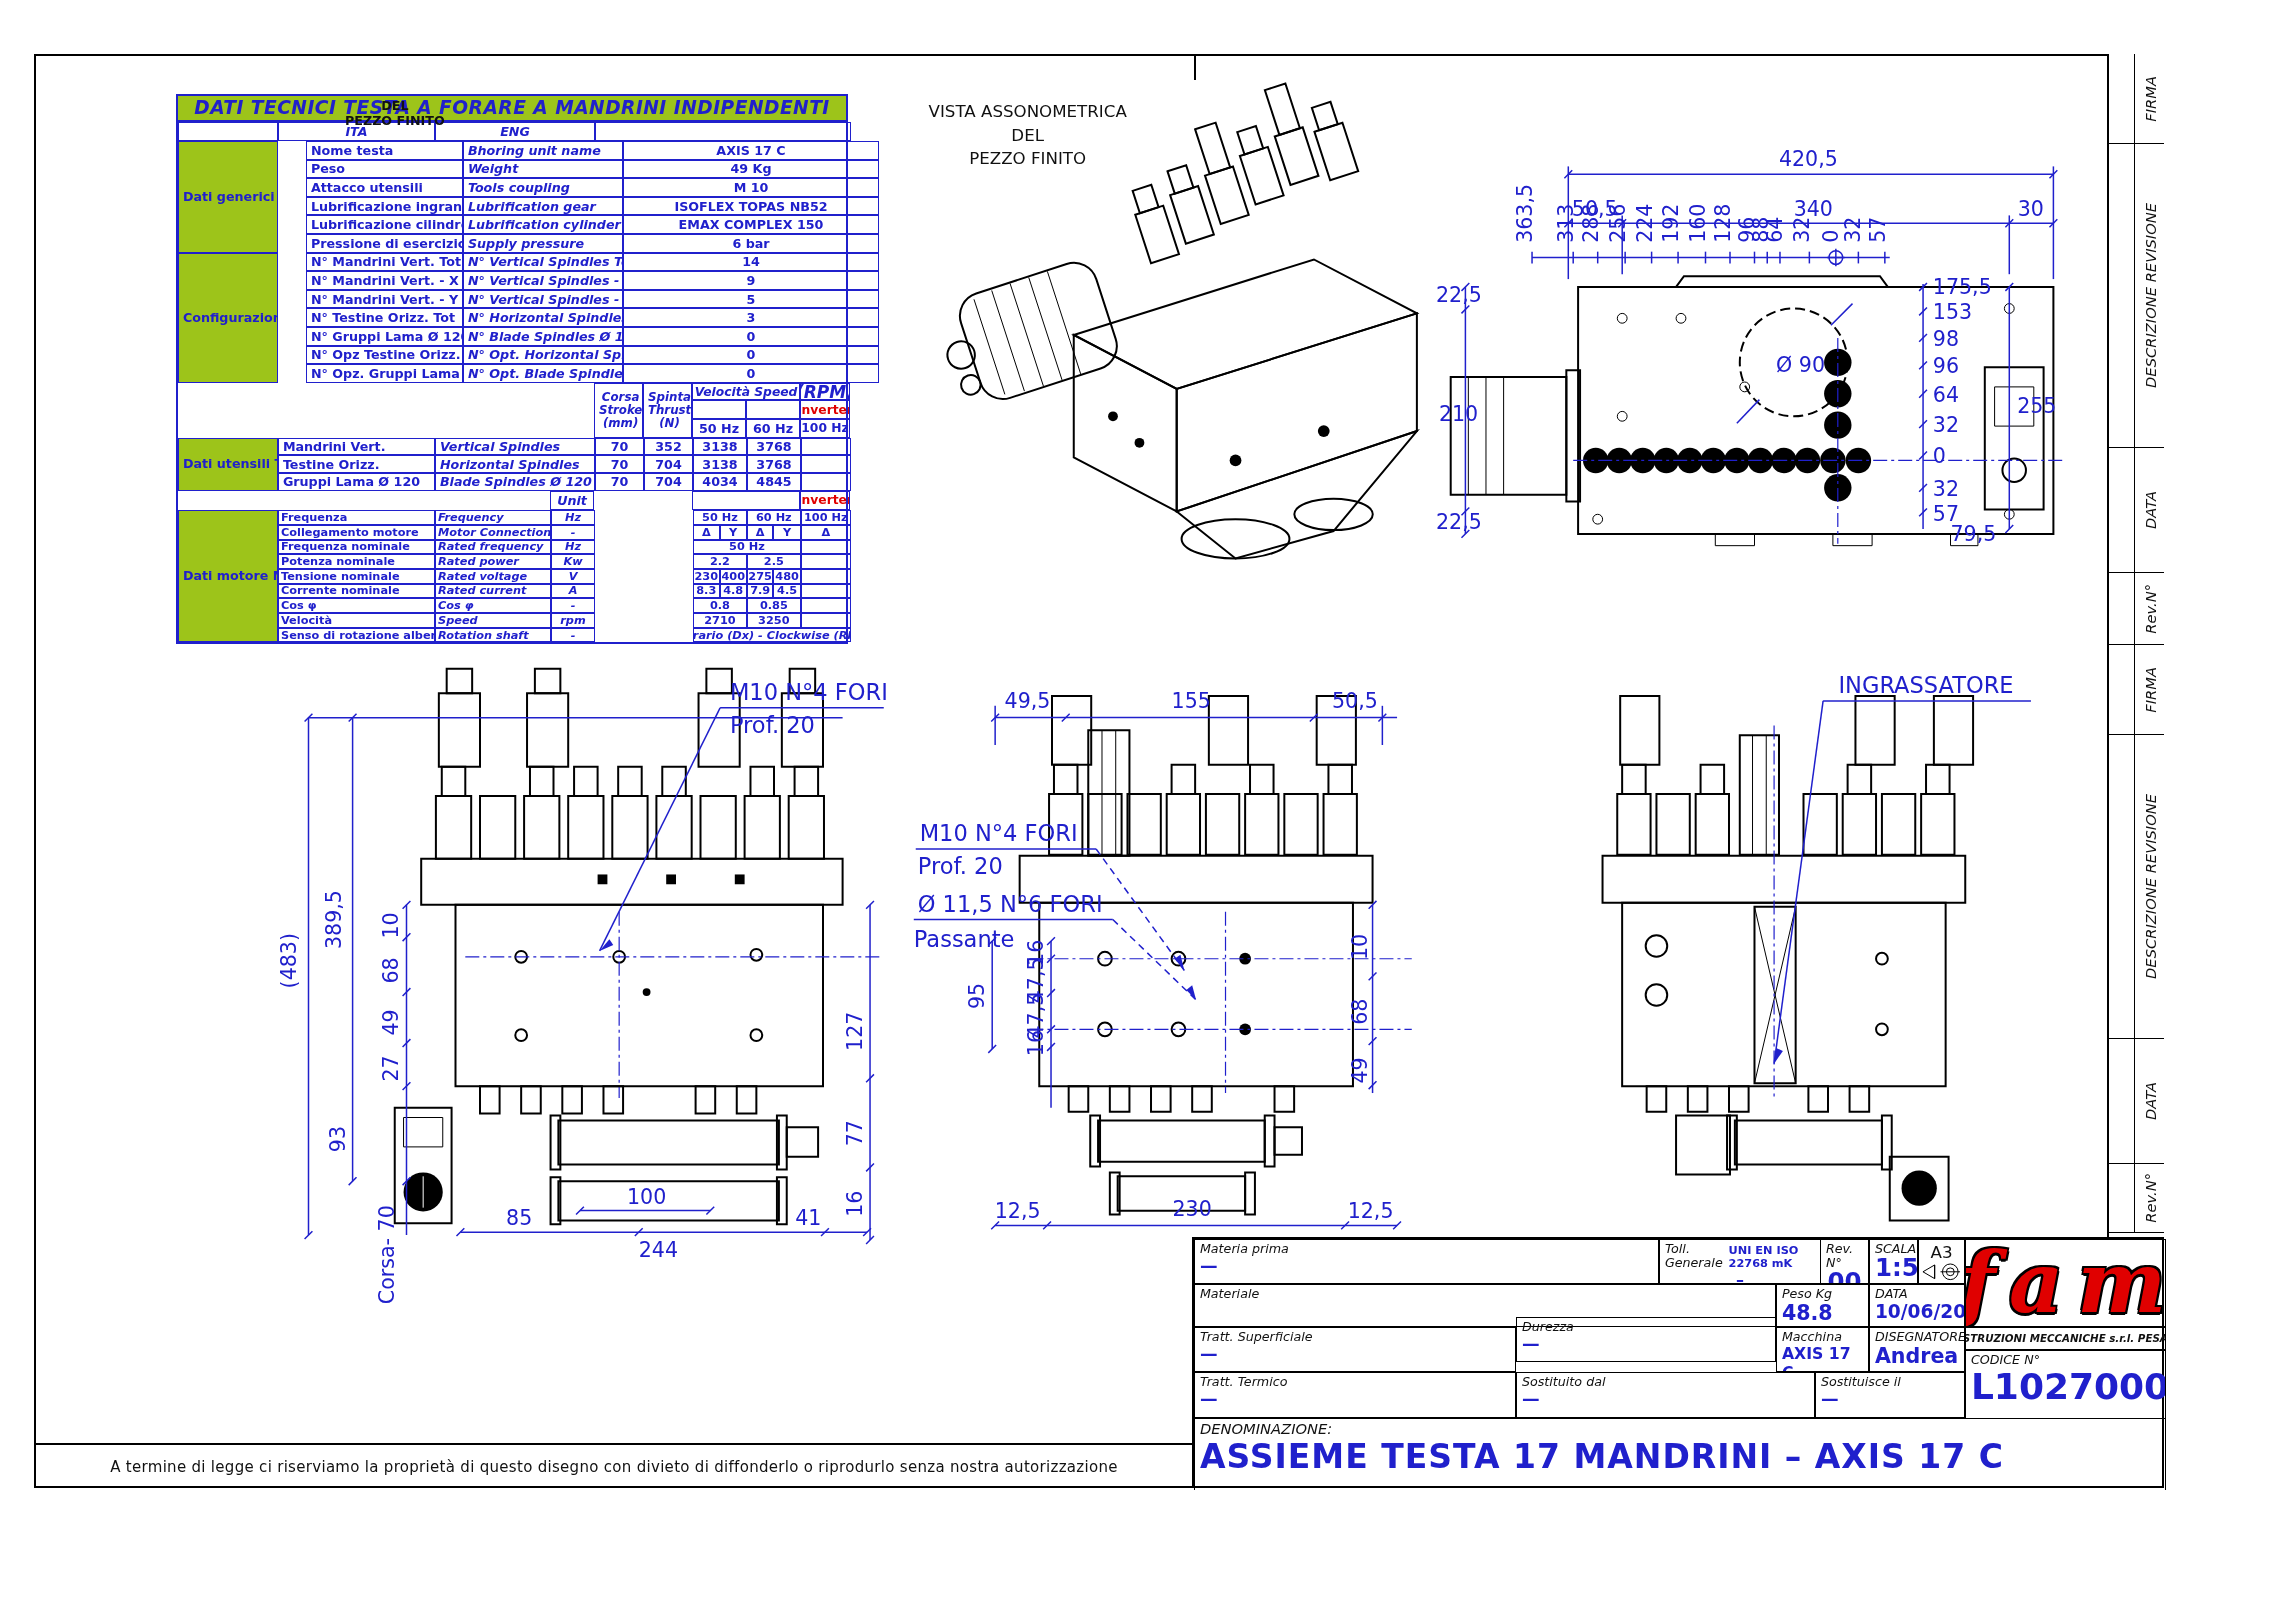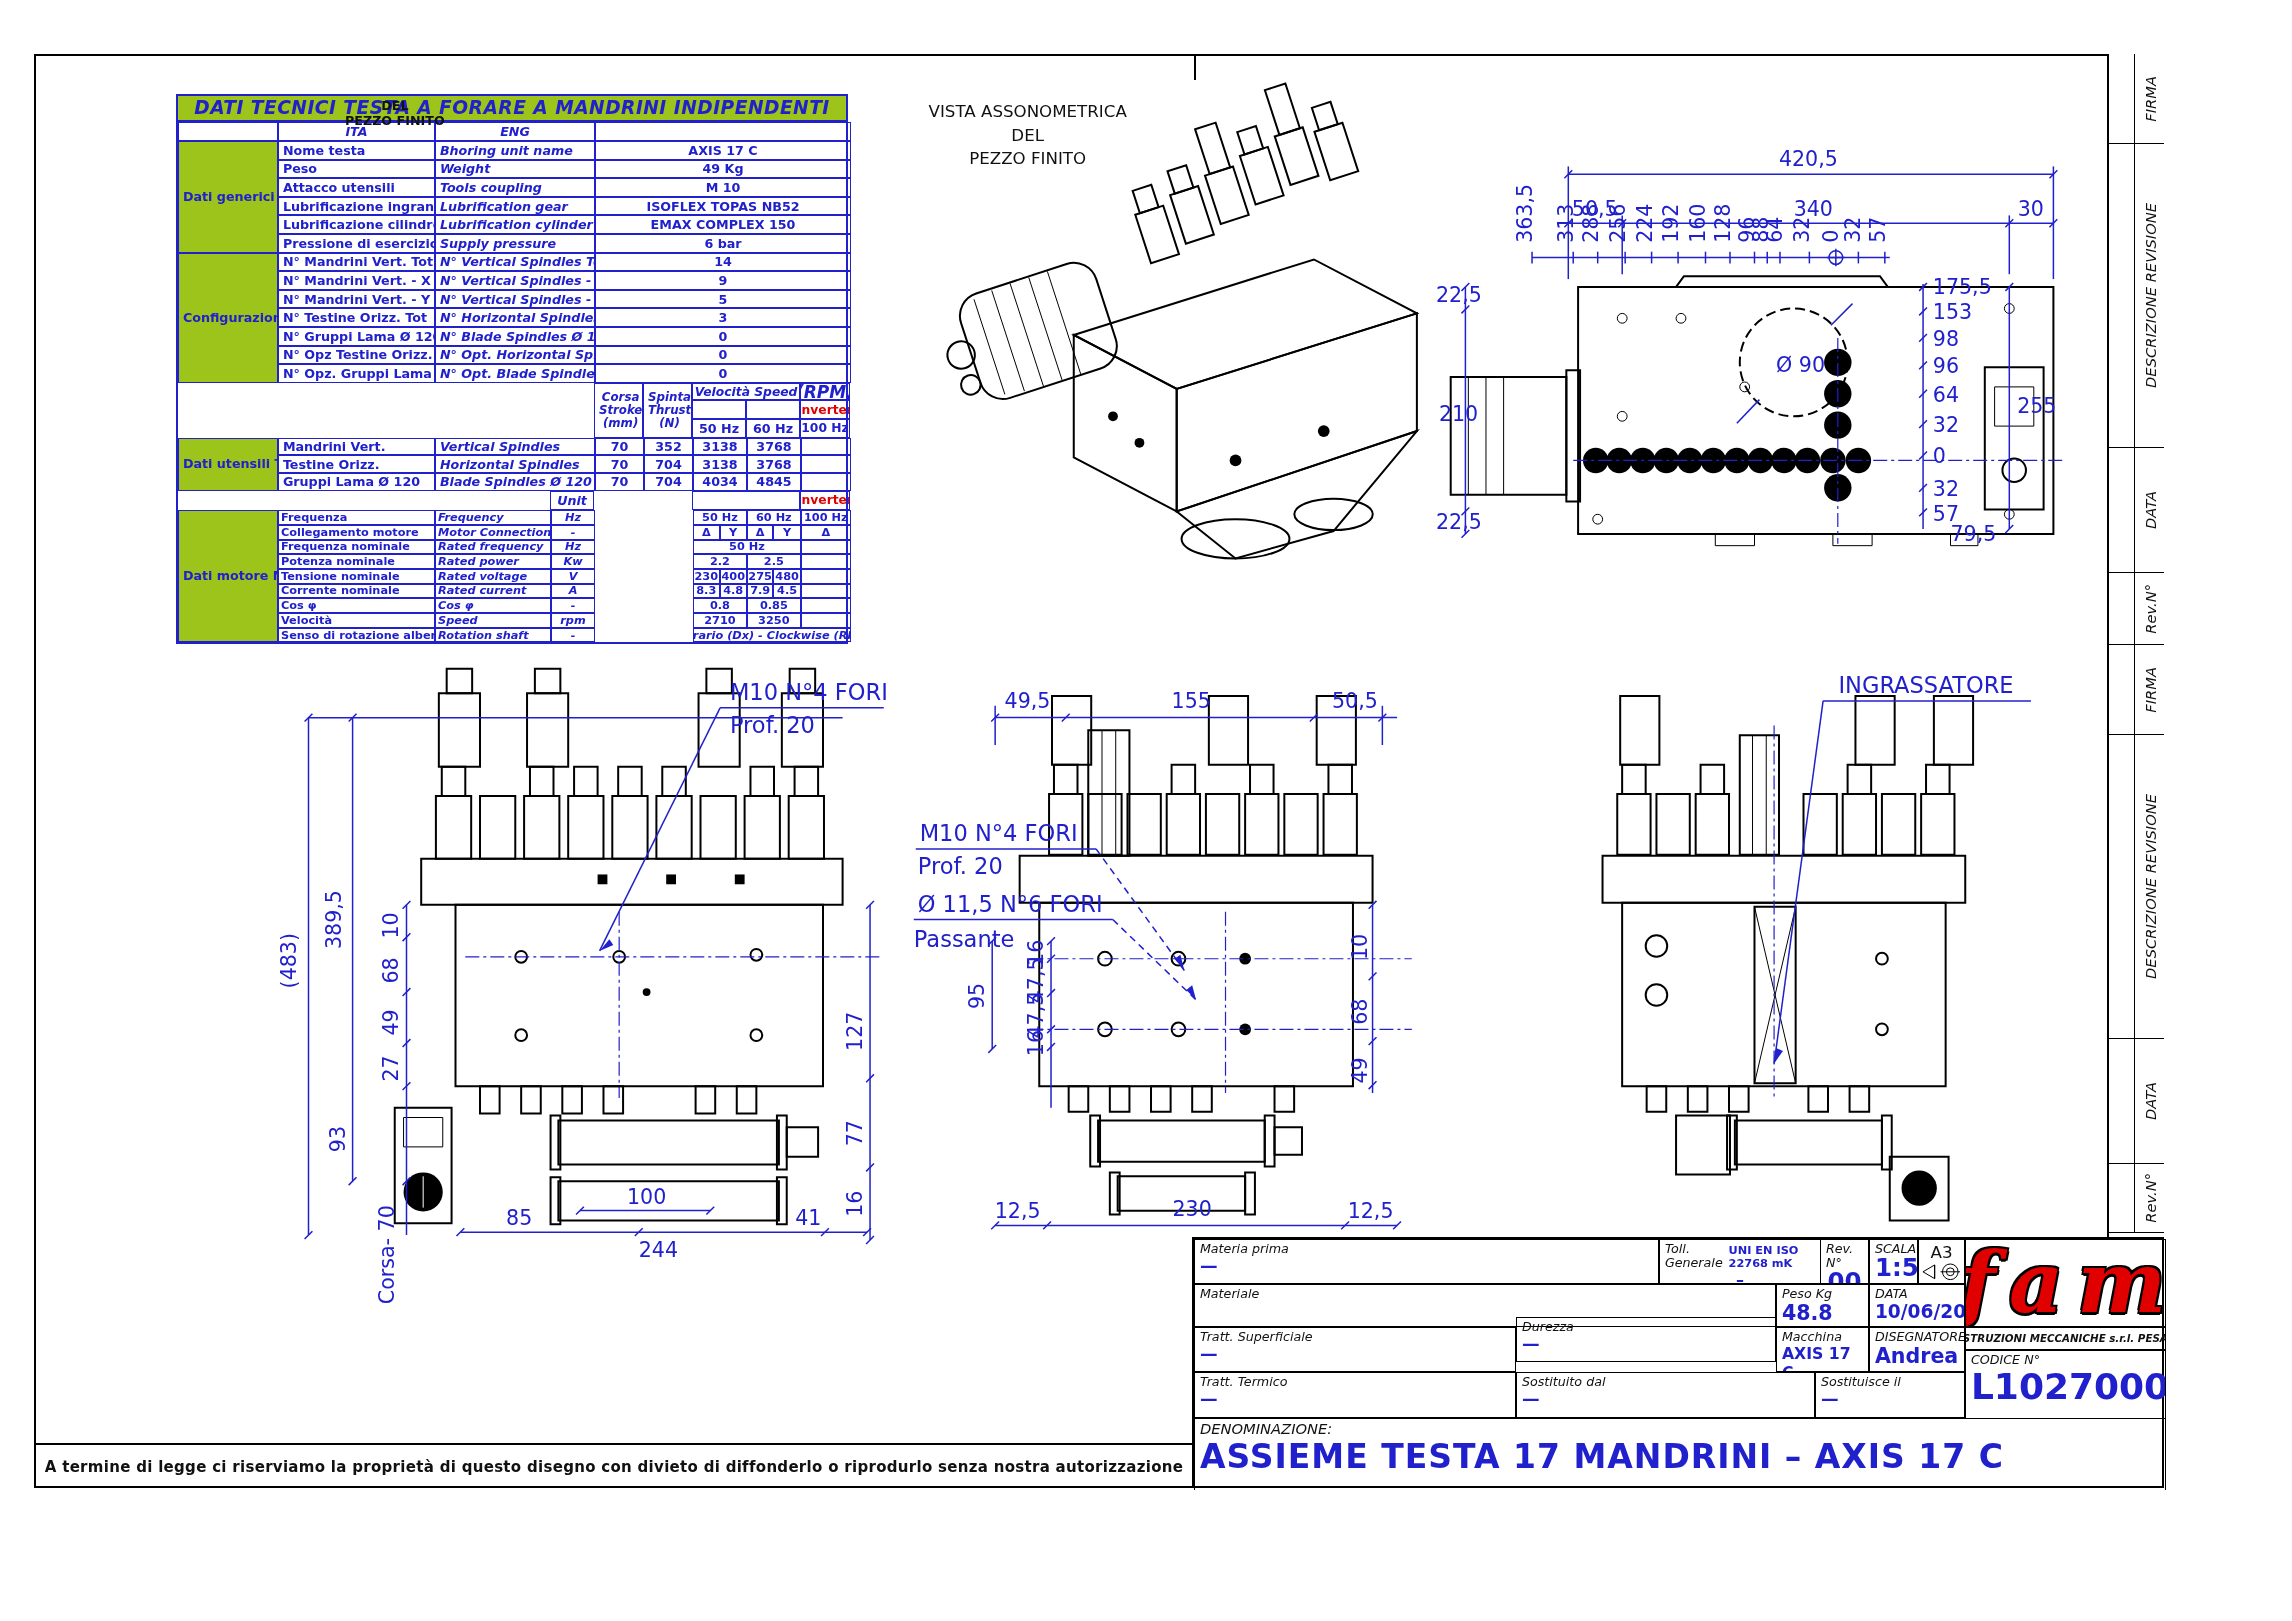--- a/index.html
+++ b/index.html
@@ -29,21 +29,21 @@
   .tech .ctr{justify-content:center;}
   .tech .it{font-style:italic;}
   .tech .red{color:var(--red);justify-content:center;}
   .tech .pre{white-space:pre-line;text-align:center;line-height:1.1;}
   .tt-title{background:var(--green);border-bottom:2px solid var(--blue);height:25.5px;display:flex;align-items:center;justify-content:center;font-size:18.6px;font-style:italic;letter-spacing:0.5px;}
   .tt-hdrrow{display:grid;grid-template-columns:100px 157px 160px 256px;height:19.6px;}
   .tt-hdrrow .cell{justify-content:center;font-style:italic;font-size:12.7px;}
   .sec{display:grid;}
   .glabel{white-space:pre-line;font-size:12.7px;line-height:1.25;align-items:flex-start;padding-top:2px;}
   .trow{display:grid;height:18.6px;}
-  .trow.u{grid-template-columns:157px 160px 256px;}
+  .trow.u{grid-template-columns:157px 160px 256px;padding-left:28px;}
   .trow.t{grid-template-columns:157px 160px 49px 49px 54px 54px 50px;height:17.6px;}
   .trow.m{grid-template-columns:157px 116px 44px 98px 26.5px 27.4px 26.5px 27.4px 50px;height:14.7px;}
   .trow.m .cell{font-size:11.3px;padding:0 2px;}
   .speedhdr{display:grid;grid-template-columns:416px 49px 49px 158px;height:55px;}
   .velblock{display:grid;grid-template-rows:17.6px 18.6px 18.6px;}
   .vb{display:grid;grid-template-columns:54px 54px 50px;border-radius:7px;}
   .s2{grid-column:span 2;}
   .s4{grid-column:span 4;}
   .s5{grid-column:span 5;}
   .unithdr{display:grid;grid-template-columns:372px 44px 98px 108px 50px;height:19.6px;}
@@ -62,21 +62,21 @@
   text.black{fill:#111;font-size:17px;}
   .anno{font-size:23px;}
 
   
   .tblock{position:absolute;left:1192px;top:1237px;width:972px;height:251px;border:2px solid var(--black);background:#fff;padding-left:36px;}
   .tb{position:absolute;border:1.2px solid var(--black);padding:2px 4.9px;overflow:hidden;}
   .tb .lab{font-style:italic;font-size:12.7px;color:#111;white-space:pre-line;line-height:1.1;}
   .tb .val{color:var(--blue);font-weight:bold;}
   .fam{font-family:"DejaVu Serif",serif;font-style:italic;font-weight:900;font-size:84px;color:var(--red);letter-spacing:13.7px;line-height:.9;
        text-shadow:-2px -2px 0 #000, 2px -2px 0 #000, -2px 2px 0 #000, 2px 2px 0 #000, 0 2.9px 0 #000;margin-left:8px;}
-  .disclaimer{position:absolute;left:36px;top:1443px;width:1156px;height:45px;border-top:2px solid var(--black);display:flex;align-items:center;justify-content:center;color:#111;font-weight:bold;font-size:15px;letter-spacing:0.3px;}
+  .disclaimer{position:absolute;left:36px;top:1443px;width:1156px;height:45px;border-top:2px solid var(--black);display:flex;align-items:center;justify-content:center;color:#111;font-weight:normal;font-size:15px;letter-spacing:0.3px;}
 </style>
 </head>
 <body>
 
 <div class="sheet">
   <div class="frame"></div>
   <div class="centermark"></div>
 
   <div class="revstrip">
     <div>

